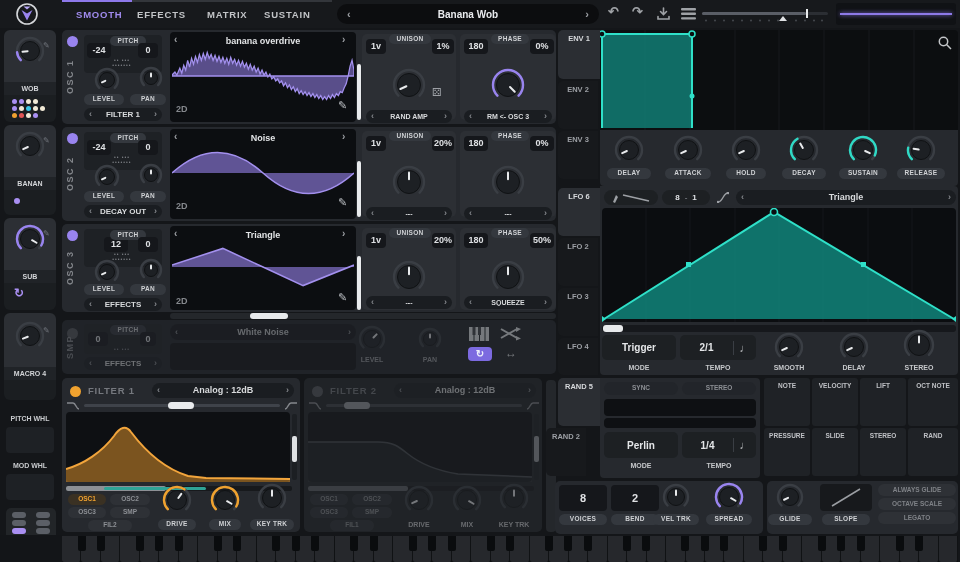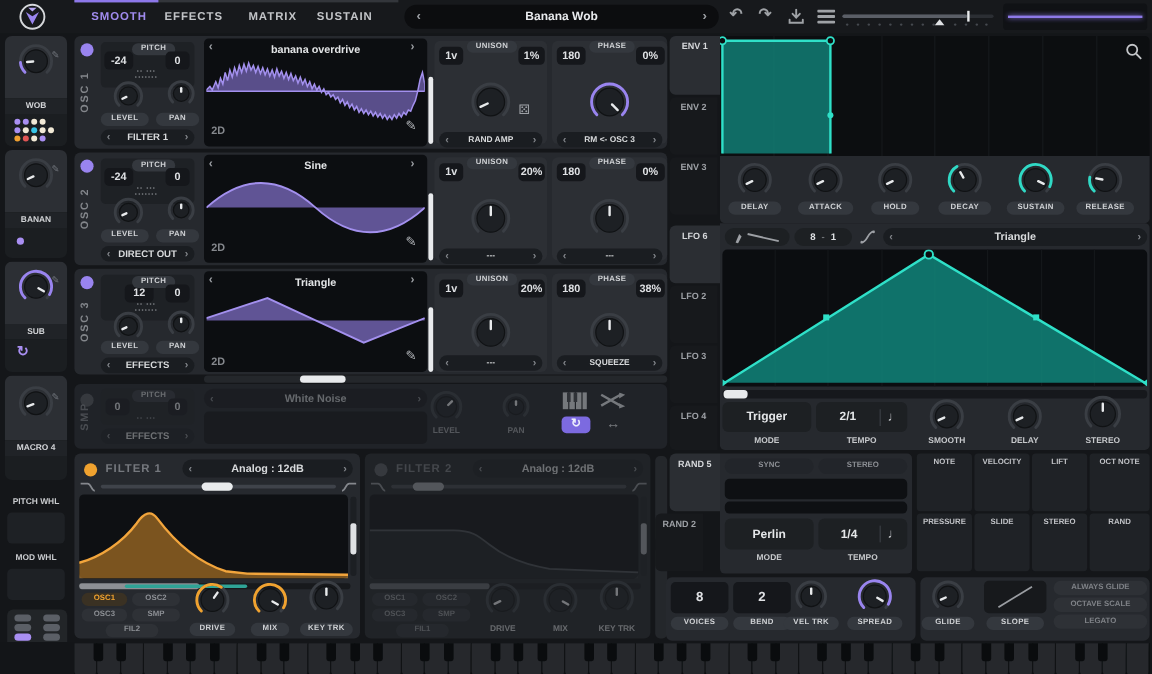--- a/index.html
+++ b/index.html
@@ -311,26 +311,26 @@
       <svg width="24" height="24" viewBox="0 0 24 24">
         <path d="M4.93 19.07A10 10 0 1 1 19.07 19.07" stroke="#3a3e44" stroke-width="2.4" fill="none" stroke-linecap="round"></path>
         <circle cx="12" cy="12" r="6.5" fill="#1d2024" stroke="#101214" stroke-width="1"></circle>
         <line x1="12.00" y1="10.38" x2="12.00" y2="7.50" stroke="#e8eaec" stroke-width="2" stroke-linecap="round"></line>
       </svg>
     </div>
   <div class="pill" style="left:84px;top:191px;width:40px;height:11px">LEVEL</div>
   <div class="pill" style="left:130px;top:191px;width:36px;height:11px">PAN</div>
   <div class="sel" style="left:84px;top:205px;width:78px;height:13px">
     <span class="ar">‹</span>
-      <span class="sv">DIRECT OUT</span>
+      <span class="sv">DECAY OUT</span>
       <span class="ar">›</span>
   </div>
   <div class="display" style="left:170px;top:129px;width:186px;height:90px"></div>
   <div class="abs" style="left:174px;top:131px;width:10px;height:14px;color:#9da0a5;font-size:10px;font-weight:bold">‹</div>
-  <div class="abs" style="left:184px;top:133px;width:158px;text-align:center;color:#e2e4e6;font-size:9px;font-weight:bold">Sine</div>
+  <div class="abs" style="left:184px;top:133px;width:158px;text-align:center;color:#e2e4e6;font-size:9px;font-weight:bold">Noise</div>
   <div class="abs" style="left:342px;top:131px;width:10px;height:14px;color:#9da0a5;font-size:10px;font-weight:bold">›</div>
   <div class="abs" style="left:172px;top:145px">
     <svg width="182" height="56" viewBox="0 0 186 56">
       <path d="M0,28 C31,0 62,0 93,28 C124,56 155,56 186,28 Z" fill="rgba(153,132,239,0.6)"></path>
       <path d="M0,28 C31,0 62,0 93,28 C124,56 155,56 186,28" fill="none" stroke="#a390ee" stroke-width="1.6"></path>
     </svg>
   </div>
   <div class="abs" style="left:176px;top:201px;color:#85888d;font-size:9px;font-weight:bold">2D</div>
   <div class="icn" style="left:338px;top:197px;font-size:11px;color:#b9bcc0">✎</div>
   <div class="abs" style="left:357px;top:161px;width:4px;height:56px;background:#e9ebed;border-radius:2px"></div>
@@ -421,21 +421,21 @@
       </svg>
     </div>
   <div class="sel" style="left:366px;top:296px;width:86px;height:13px">
     <span class="ar">‹</span>
       <span class="sv" style="font-size:7px">---</span>
       <span class="ar">›</span>
   </div>
   <div class="abs" style="left:460px;top:228px;width:96px;height:82px;background:#2c2f34;border-radius:5px"></div>
   <div class="valbox" style="left:464px;top:233px;width:24px;height:15px">180</div>
   <div class="pill" style="left:491px;top:228px;width:38px;height:10px">PHASE</div>
-  <div class="valbox" style="left:530px;top:233px;width:24px;height:15px">38%</div>
+  <div class="valbox" style="left:530px;top:233px;width:24px;height:15px">50%</div>
   <div class="knob" style="left:491px;top:260px">
       <svg width="34" height="34" viewBox="0 0 34 34">
         <path d="M6.39 27.61A15 15 0 1 1 27.61 27.61" stroke="#3a3e44" stroke-width="2.4" fill="none" stroke-linecap="round"></path>
         <circle cx="17" cy="17" r="11.5" fill="#1d2024" stroke="#101214" stroke-width="1"></circle>
         <line x1="17.00" y1="14.13" x2="17.00" y2="7.50" stroke="#e8eaec" stroke-width="2" stroke-linecap="round"></line>
       </svg>
     </div>
   <div class="sel" style="left:464px;top:296px;width:88px;height:13px">
     <span class="ar">‹</span>
       <span class="sv" style="font-size:7px">SQUEEZE</span>

